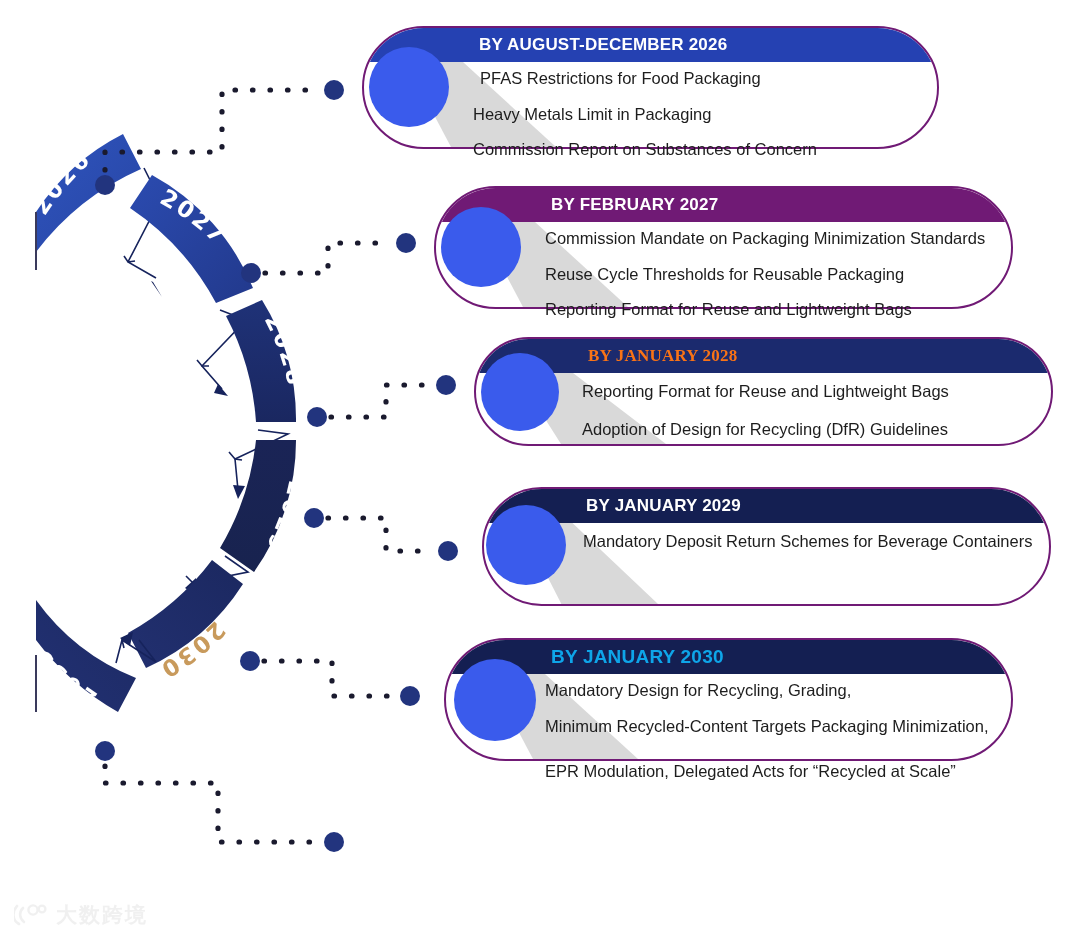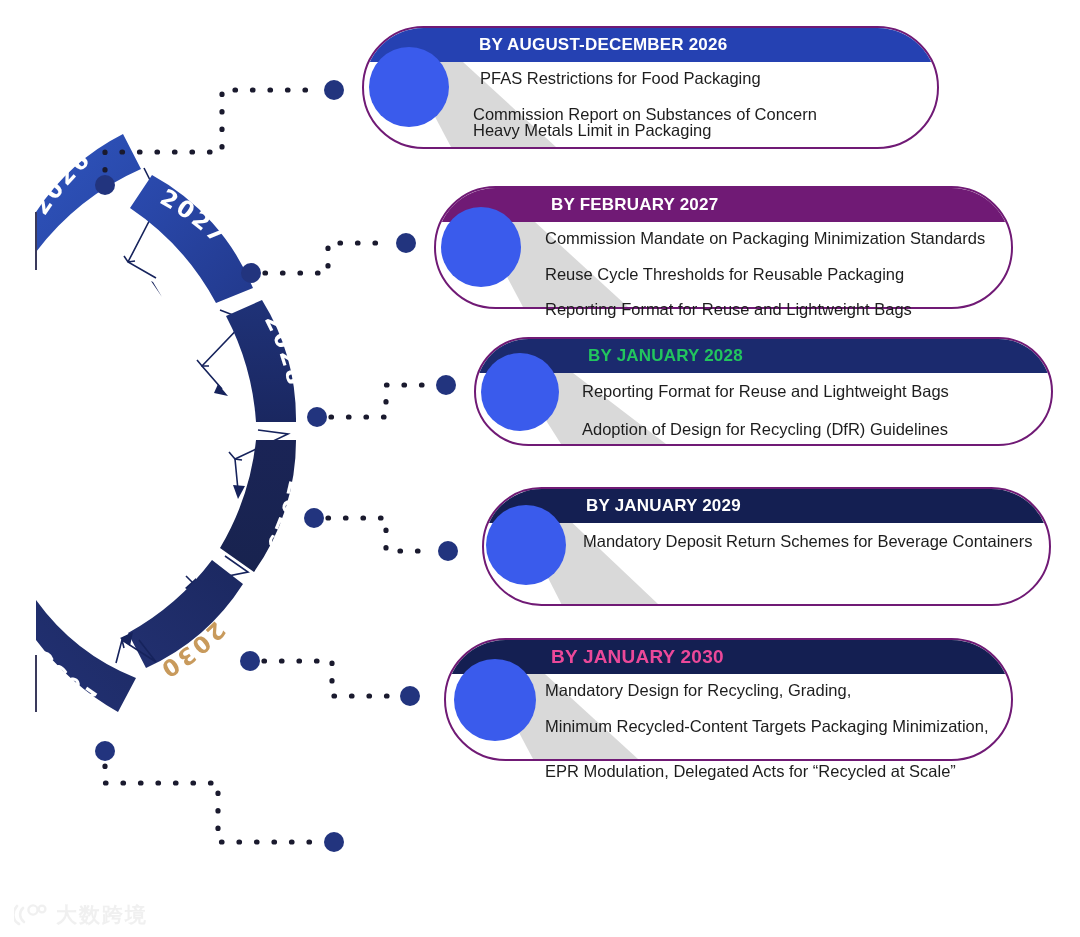--- a/index.html
+++ b/index.html
@@ -273,22 +273,22 @@
     <div class="card-shell">
       <div class="card-header" style="background:#2541b2;">
         <span class="card-header-title" style="color:#ffffff; margin-left:115px;">BY AUGUST-DECEMBER 2026</span>
       </div>
       <div class="card-shadow" style="left:42px; top:34px; width:150px; height:85px;
                   clip-path: polygon(0 0, 38% 0, 100% 100%, 30% 100%);"></div>
     </div>
     <div class="card-bullet-circle" style="left:11px; top:21px; width:80px; height:80px;"></div>
     <div class="card-lines" style="left:115px; top:44px; width:450px;">
       <div class="card-line" style="margin-bottom:19px;margin-left:7px;">PFAS Restrictions for Food Packaging</div>
+      <div class="card-line" style="margin-bottom:19px;">Heavy Metals Limit in Packaging</div>
       <div class="card-line">Commission Report on Substances of Concern</div>
-      <div class="card-line" style="margin-bottom:19px;">Heavy Metals Limit in Packaging</div>
     </div>
   </div>
 
   <div class="card" style="left:430px; top:186px; width:575px; height:119px;">
     <div class="card-shell">
       <div class="card-header" style="background:#701a75;">
         <span class="card-header-title" style="color:#ffffff; margin-left:115px;">BY FEBRUARY 2027</span>
       </div>
       <div class="card-shadow" style="left:42px; top:34px; width:150px; height:85px;
                   clip-path: polygon(0 0, 38% 0, 100% 100%, 30% 100%);"></div>
@@ -297,21 +297,21 @@
     <div class="card-lines" style="left:115px; top:44px; width:460px;">
       <div class="card-line" style="margin-bottom:19px;">Commission Mandate on Packaging Minimization Standards</div>
       <div class="card-line" style="margin-bottom:19px;">Reuse Cycle Thresholds for Reusable Packaging</div>
       <div class="card-line">Reporting Format for Reuse and Lightweight Bags</div>
     </div>
   </div>
 
   <div class="card" style="left:470px; top:337px; width:575px; height:105px;">
     <div class="card-shell">
       <div class="card-header" style="background:#1b2a6e;">
-        <span class="card-header-title" style="color:#22c55e; margin-left:112px;">BY JANUARY 2028</span>
+        <span class="card-header-title" style="color:#f97316; margin-left:112px;font-family:Liberation Serif, serif;">BY JANUARY 2028</span>
       </div>
       <div class="card-shadow" style="left:40px; top:34px; width:150px; height:71px;
                   clip-path: polygon(0 0, 38% 0, 100% 100%, 30% 100%);"></div>
     </div>
     <div class="card-bullet-circle" style="left:11px; top:16px; width:78px; height:78px;"></div>
     <div class="card-lines" style="left:112px; top:46px; width:460px;">
       <div class="card-line" style="margin-bottom:21px;">Reporting Format for Reuse and Lightweight Bags</div>
       <div class="card-line">Adoption of Design for Recycling (DfR) Guidelines</div>
     </div>
   </div>
@@ -326,21 +326,21 @@
     </div>
     <div class="card-bullet-circle" style="left:8px; top:18px; width:80px; height:80px;"></div>
     <div class="card-lines" style="left:105px; top:46px; width:460px;">
       <div class="card-line">Mandatory Deposit Return Schemes for Beverage Containers</div>
     </div>
   </div>
 
   <div class="card" style="left:440px; top:638px; width:565px; height:119px;">
     <div class="card-shell">
       <div class="card-header" style="background:#141f52;">
-        <span class="card-header-title" style="color:#ec4899; margin-left:105px; font-size:19px;">BY JANUARY 2030</span>
+        <span class="card-header-title" style="color:#0ea5e9; margin-left:105px; font-size:19px;">BY JANUARY 2030</span>
       </div>
       <div class="card-shadow" style="left:42px; top:34px; width:150px; height:85px;
                   clip-path: polygon(0 0, 38% 0, 100% 100%, 30% 100%);"></div>
     </div>
     <div class="card-bullet-circle" style="left:14px; top:21px; width:82px; height:82px;"></div>
     <div class="card-lines" style="left:105px; top:44px; width:460px;">
       <div class="card-line" style="margin-bottom:19px;">Mandatory Design for Recycling, Grading,</div>
       <div class="card-line" style="margin-bottom:29px;">Minimum Recycled-Content Targets Packaging Minimization,</div>
       <div class="card-line">EPR Modulation, Delegated Acts for “Recycled at Scale”</div>
     </div>

